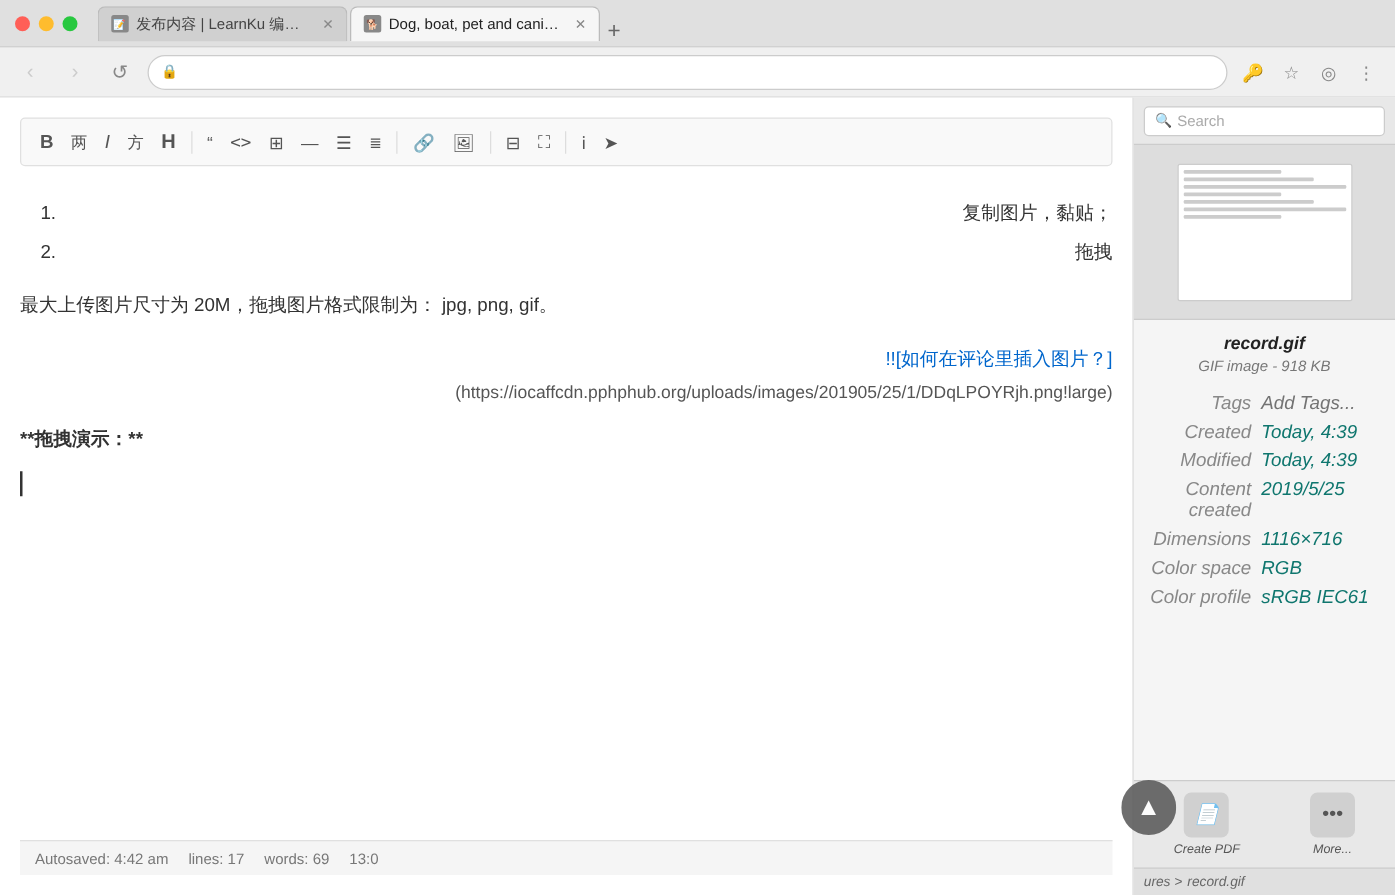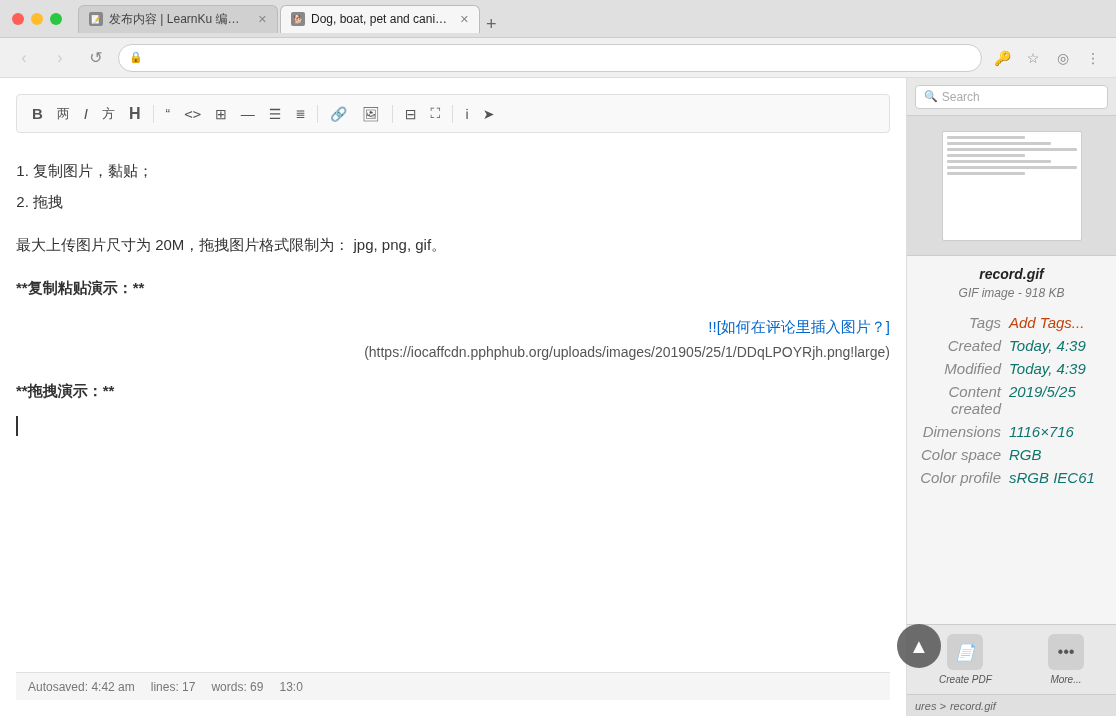--- a/index.html
+++ b/index.html
@@ -41,21 +41,21 @@
     .editor-wrapper { flex: 1; overflow: hidden; display: flex; flex-direction: column; padding: 16px; background: white; }
 
     .toolbar { background: #f9f9f9; border: 1px solid #e0e0e0; border-radius: 4px; padding: 6px 10px; display: flex; align-items: center; gap: 4px; margin-bottom: 16px; flex-wrap: wrap; }
     .toolbar-btn { background: none; border: none; color: #555; cursor: pointer; padding: 3px 5px; border-radius: 3px; font-size: 14px; display: flex; align-items: center; }
     .toolbar-separator { width: 1px; height: 18px; background: #ddd; margin: 0 3px; }
     .toolbar-btn.bold { font-weight: bold; font-size: 15px; }
     .toolbar-btn.italic { font-style: italic; font-size: 15px; }
     .toolbar-btn.heading { font-size: 16px; font-weight: bold; }
 
     .editor-body { flex: 1; padding: 8px 0; line-height: 1.8; font-size: 15px; color: #333; overflow-y: auto; }
-    .editor-list { margin-left: 17px; margin-bottom: 16px; }
+    .editor-list { margin-left: 33px; margin-bottom: 16px; text-align: right; }
     .editor-list li { margin-bottom: 4px; }
     .editor-paragraph { margin-bottom: 16px; }
     .editor-link { color: #0066cc; text-decoration: none; }
     .editor-section { margin-bottom: 12px; }
     .editor-bold { font-weight: bold; }
     .cursor-line { display: flex; align-items: flex-start; margin-bottom: 4px; }
     .cursor-bar { width: 2px; height: 20px; background: #333; animation: blink 1s infinite; display: inline-block; margin-right: 1px; }
     @keyframes blink { 0%, 50% { opacity: 1; } 51%, 100% { opacity: 0; } }
 
     .editor-status { height: 28px; background: #f5f5f5; border-top: 1px solid #e0e0e0; display: flex; align-items: center; padding: 0 12px; font-size: 12px; color: #777; gap: 16px; }
@@ -80,21 +80,21 @@
     .preview-mini-line.medium { width: 80%; }
     .preview-mini-line.long { width: 100%; }
 
     .finder-info { padding: 10px 12px; flex: 1; overflow-y: auto; }
     .finder-filename { font-size: 14px; font-weight: 600; color: #222; text-align: center; margin-bottom: 4px; }
     .finder-filetype { font-size: 12px; color: #777; text-align: center; margin-bottom: 14px; }
 
     .info-row { display: flex; margin-bottom: 6px; font-size: 15px; }
     .info-label { color: #888; width: 90px; flex-shrink: 0; text-align: right; padding-right: 8px; }
     .info-value { color: #0f766e; flex: 1; }
-    .info-value.link-blue { color: #c2410c; }
+    .info-value.link-blue { color: #737373; }
 
     .finder-actions { height: 70px; background: #e8e8e8; border-top: 1px solid #ccc; display: flex; align-items: center; justify-content: space-around; padding: 8px 4px; }
     .finder-action { display: flex; flex-direction: column; align-items: center; gap: 4px; cursor: pointer; }
     .finder-action-icon { width: 36px; height: 36px; background: #d0d0d0; border-radius: 6px; display: flex; align-items: center; justify-content: center; font-size: 16px; color: #555; }
     .finder-action-label { font-size: 10px; color: #555; }
 
     .breadcrumb-bar { height: 22px; background: #e0e0e0; display: flex; align-items: center; padding: 4px 8px; font-size: 11px; color: #666; gap: 4px; border-top: 1px solid #ccc; }
   </style>
 </head>
 <body>
@@ -167,23 +167,20 @@
         </div>
 
         <div class="editor-body">
           <ol class="editor-list">
             <li>复制图片，黏贴；</li>
             <li>拖拽</li>
           </ol>
 
           <p class="editor-paragraph">最大上传图片尺寸为 20M，拖拽图片格式限制为：  jpg, png, gif。</p>
 
-          <div class="editor-section">
-            <p><span class="editor-bold">**复制粘贴演示：**</span></p>
-          </div>
 
           <div class="editor-section" style="margin-top:0;text-align:right;">
             <p>
               <a class="editor-link">!<span>![如何在评论里插入图片？]</span></a>
             </p>
             <p style="font-size:14px; color:#555; word-break:break-all;">(https://iocaffcdn.pphphub.org/uploads/images/201905/25/1/DDqLPOYRjh.png!large)</p>
           </div>
 
           <div class="editor-section" style="margin-top:12px;">
             <p><span class="editor-bold">**拖拽演示：**</span></p>

